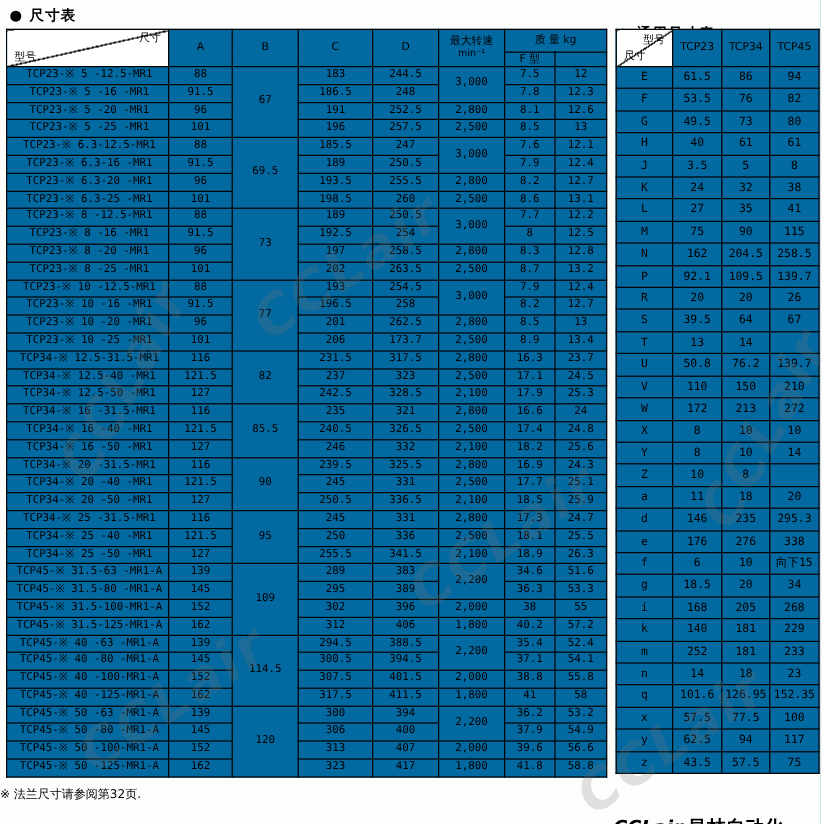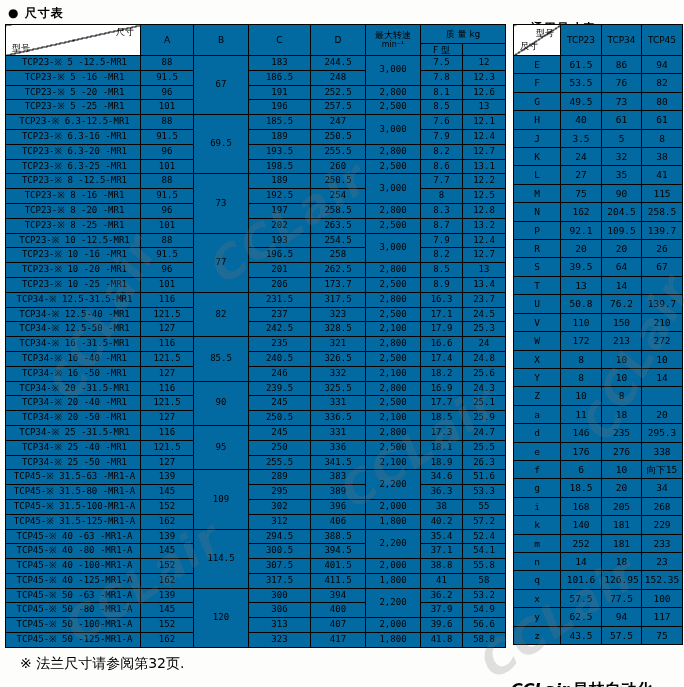--- a/index.html
+++ b/index.html
@@ -60,22 +60,22 @@
     background:linear-gradient(to bottom right,
       #fff calc(50% - 0.6px),
       #000 calc(50% - 0.6px),
       #000 calc(50% + 0.6px),
       #fff calc(50% + 0.6px));
   }
   .diag .diag-top    { position:absolute; top:2px; right:6px;  font-size:9px; }
   .diag .diag-bottom { position:absolute; bottom:2px; left:6px; font-size:9px; }
 
   #footnote {
-    position:absolute; left:20px; top:655px;
-    font-size:14px; white-space:nowrap;
+    position:absolute; left:0; top:655px;
+    font-size:10px; white-space:nowrap;
   }
   #logo {
     position:absolute; left:511px; top:648px;
     font-size:16px; font-weight:bold; white-space:nowrap;margin-top:32px;
   }
   #logo-en { font-style:italic; margin-right:4px; }
 
   .watermark {
     position:absolute;
     font-size:46px;

